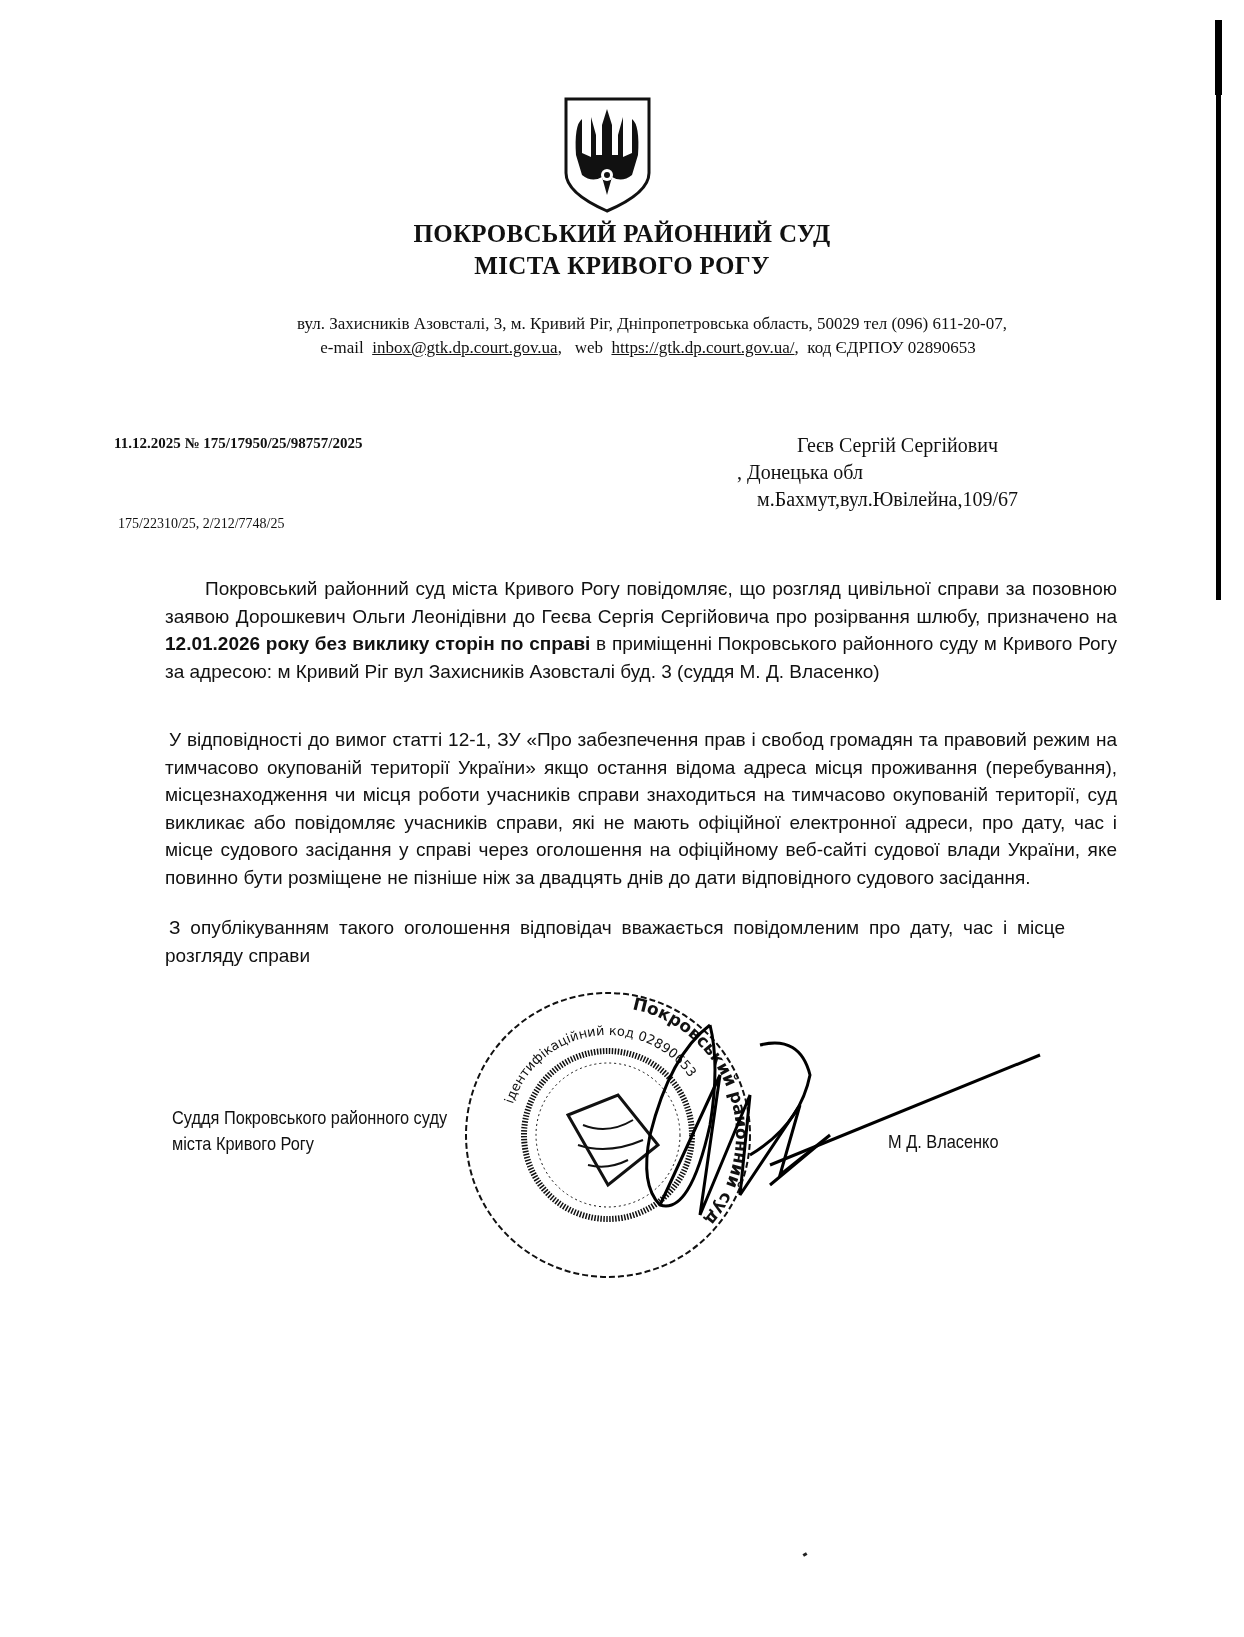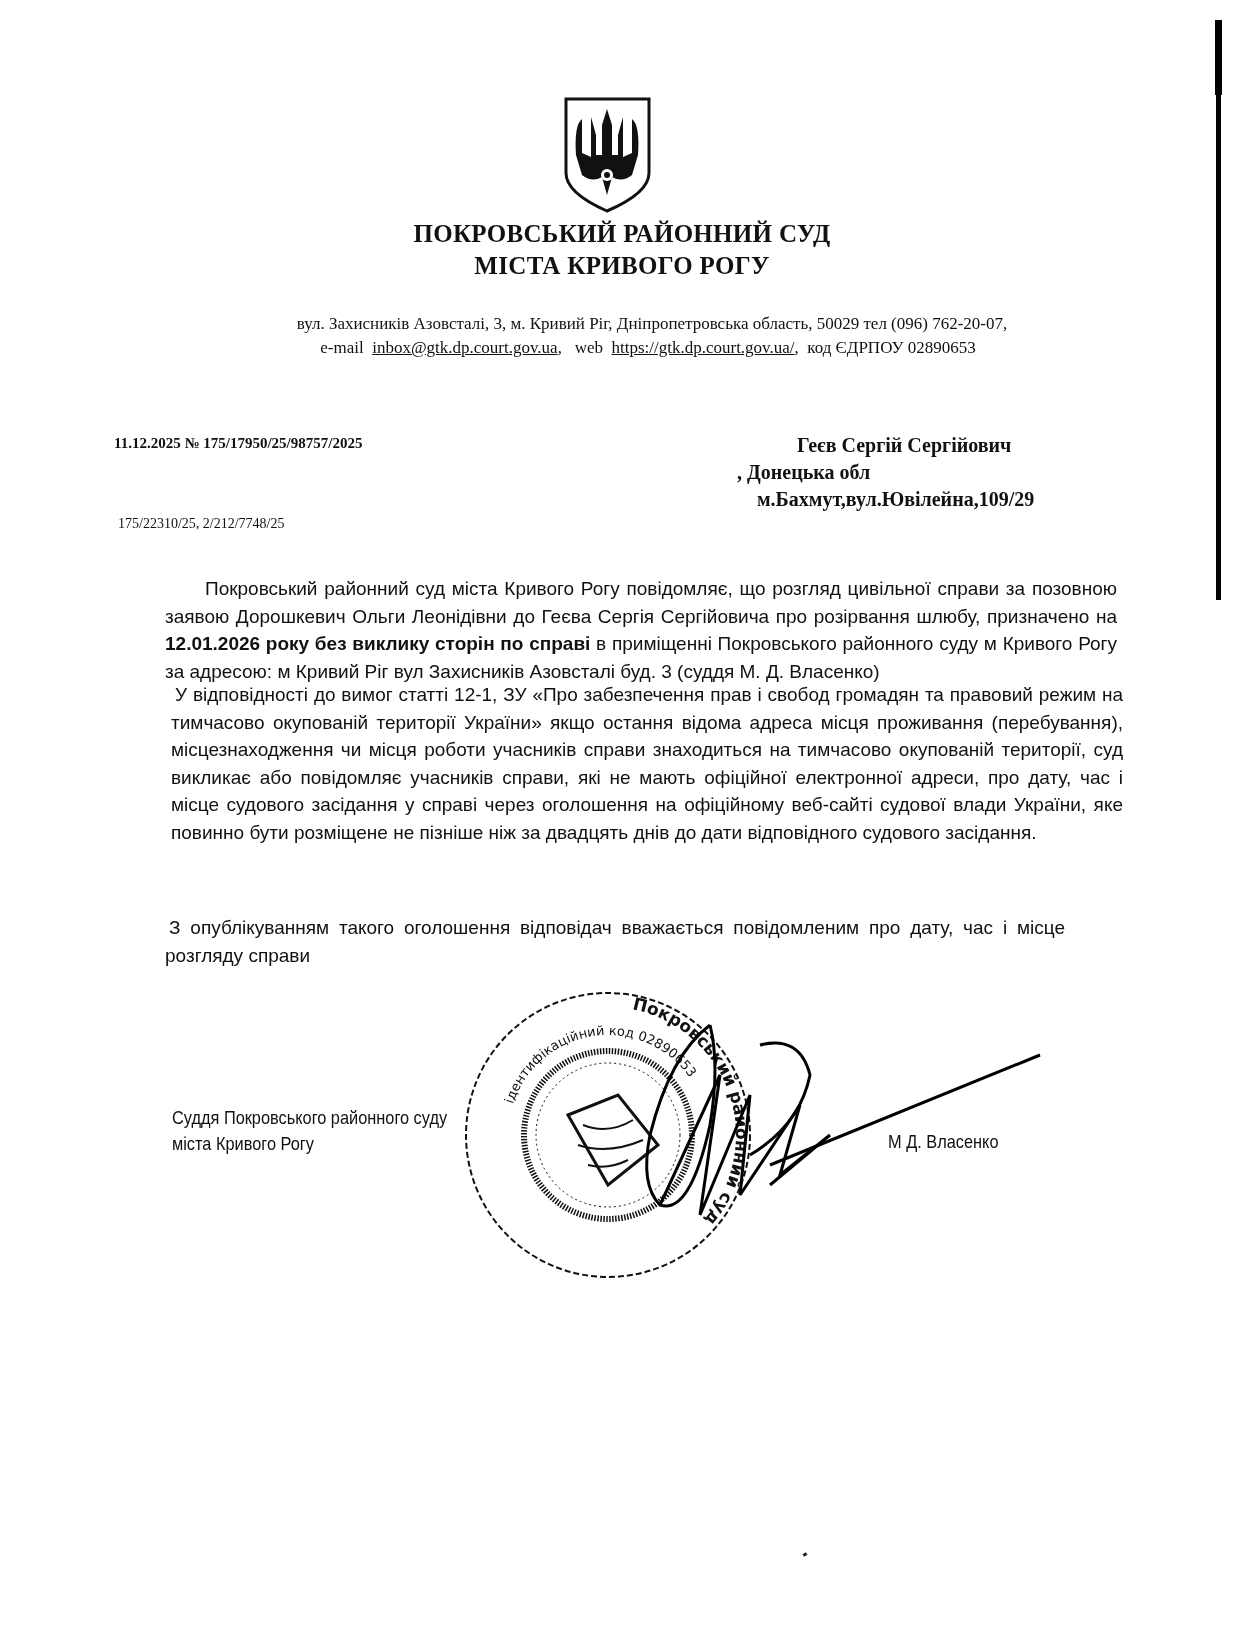--- a/index.html
+++ b/index.html
@@ -10,27 +10,27 @@
   .title { left: 0; width: 1244px; text-align: center; font-weight: bold;
            font-size: 25px; letter-spacing: 0.3px; line-height: 31px; }
   .title1 { top: 218px; }
   .title2 { top: 250px; }
   .contact { left: 0; width: 1244px; text-align: center; font-size: 17px; line-height: 24px; }
   .contact1 { top: 312px; padding-left: 60px; box-sizing: border-box; }
   .contact2 { top: 336px; padding-left: 12px; box-sizing: border-box; margin-left: 20px; }
   .u { text-decoration: underline; }
   .outno { left: 114px; top: 435px; font-size: 15px; font-weight: bold; }
   .caseref { left: 118px; top: 516px; font-size: 14px; }
-  .recipient { left: 757px; top: 432px; font-size: 20px; line-height: 27px; font-weight: bold; }
+  .recipient { left: 757px; top: 432px; font-size: 20px; line-height: 27px; }
   .recipient div { white-space: nowrap; }
   .body-text { left: 165px; width: 952px; font-size: 19px; line-height: 27.6px;
                text-align: justify; font-family: "Liberation Sans Narrow", "Liberation Sans", sans-serif; }
   .p1 { top: 575px; text-indent: 40px; }
   .p1 b { font-weight: bold; margin-top: 12px; }
-  .p2 { top: 681px; text-indent: 4px; margin-left: 6px; }
+  .p2 { top: 726px; text-indent: 4px; }
   .p3 { top: 914px; width: 900px; text-indent: 4px; }
   .sig-left { left: 172px; top: 1105px; font-size: 19px; line-height: 26px;
               font-family: "Liberation Sans", sans-serif; transform: scaleX(0.86); transform-origin: left; }
   .sig-right { left: 888px; top: 1131px; font-size: 19px; font-family: "Liberation Sans", sans-serif;
                transform: scaleX(0.86); transform-origin: left; }
   .stamp { left: 458px; top: 985px; width: 300px; height: 300px; }
   .signature { left: 600px; top: 1015px; width: 460px; height: 240px; }
   .edge-bar { left: 1216px; top: 20px; width: 5px; height: 580px; background: #000; }
   .edge-bar-thick { left: 1215px; top: 20px; width: 7px; height: 75px; background: #000; }
   .speck { left: 803px; top: 1553px; width: 4px; height: 3px; background: #222; transform: rotate(-30deg); }
@@ -45,36 +45,36 @@
 <svg class="abs coat" viewBox="0 0 95 120">
   <path d="M6 4 H89 V78 Q89 98 47 116 Q6 98 6 78 Z" fill="none" stroke="#111" stroke-width="3"></path>
   <path d="M47 14 L52 30 V60 H58 V40 L63 22 V62 L72 58 V24 Q80 30 78 60 L72 80 Q62 88 52 82 L47 100 L42 82 Q32 88 22 80 L16 60 Q14 30 22 24 V58 L31 62 V22 L36 40 V60 H42 V30 Z" fill="#111"></path>
   <circle cx="47" cy="80" r="6" fill="#fff"></circle>
   <circle cx="47" cy="80" r="3" fill="#111"></circle>
 </svg>
 
 <div class="abs title title1">ПОКРОВСЬКИЙ РАЙОННИЙ СУД</div>
 <div class="abs title title2">МІСТА КРИВОГО РОГУ</div>
 
-<div class="abs contact contact1">вул. Захисників Азовсталі, 3, м. Кривий Ріг,  Дніпропетровська область, 50029 тел  (096) 762-20-07,</div>
+<div class="abs contact contact1">вул. Захисників Азовсталі, 3, м. Кривий Ріг,  Дніпропетровська область, 50029 тел  (096) 611-20-07,</div>
 <div class="abs contact contact2">
   <span>e-mail</span>&nbsp;
   <span class="u">inbox@gtk.dp.court.gov.ua</span>,&nbsp;&nbsp;
   <span>web</span>&nbsp;
   <span class="u">https://gtk.dp.court.gov.ua/</span>,&nbsp;
   <span>код ЄДРПОУ 02890653</span>
 </div>
 
 <div class="abs outno">11.12.2025 № 175/17950/25/98757/2025</div>
 <div class="abs caseref">175/22310/25, 2/212/7748/25</div>
 
 <div class="abs recipient">
   <div style="padding-left:40px">Геєв Сергій Сергійович</div>
   <div style="margin-left:-20px">, Донецька обл</div>
-  <div>м.Бахмут,вул.Ювілейна,109/29</div>
+  <div>м.Бахмут,вул.Ювілейна,109/67</div>
 </div>
 
 <div class="abs body-text p1">
   <span>Покровський  районний суд міста Кривого Рогу  повідомляє, що розгляд цивільної справи за позовною заявою  Дорошкевич Ольги Леонідівни до Геєва Сергія Сергійовича про розірвання шлюбу, призначено на  </span><b>12.01.2026 року без виклику сторін по справі</b><span>  в приміщенні Покровського  районного суду м  Кривого Рогу за адресою: м  Кривий Ріг  вул  Захисників Азовсталі буд. 3 (суддя  М.  Д.  Власенко)</span>
 </div>
 
 <div class="abs body-text p2">У відповідності до вимог статті 12-1, ЗУ «Про забезпечення прав і свобод громадян та правовий режим на тимчасово окупованій території України» якщо остання відома адреса місця проживання (перебування), місцезнаходження чи місця роботи учасників справи знаходиться на тимчасово окупованій території, суд викликає або повідомляє учасників справи, які не мають офіційної електронної адреси, про дату, час і місце судового засідання у справі через оголошення на офіційному веб-сайті судової влади України, яке повинно бути розміщене не пізніше ніж за двадцять днів до дати відповідного судового засідання.</div>
 
 <div class="abs body-text p3">З опублікуванням такого оголошення відповідач вважається повідомленим про дату, час і місце розгляду справи</div>
 

